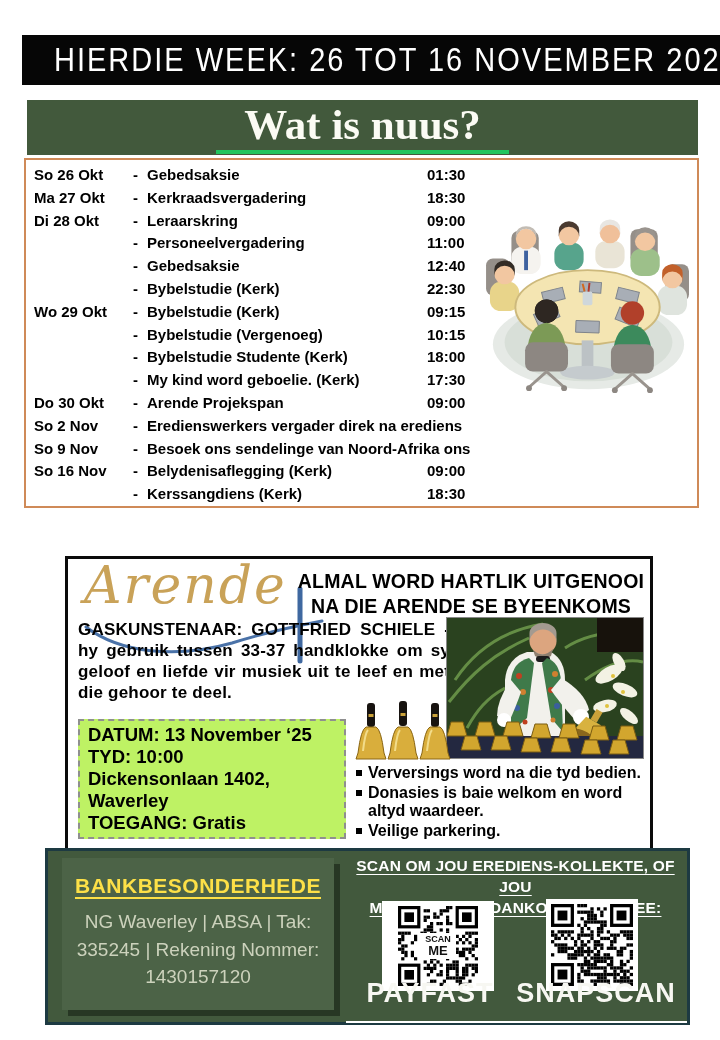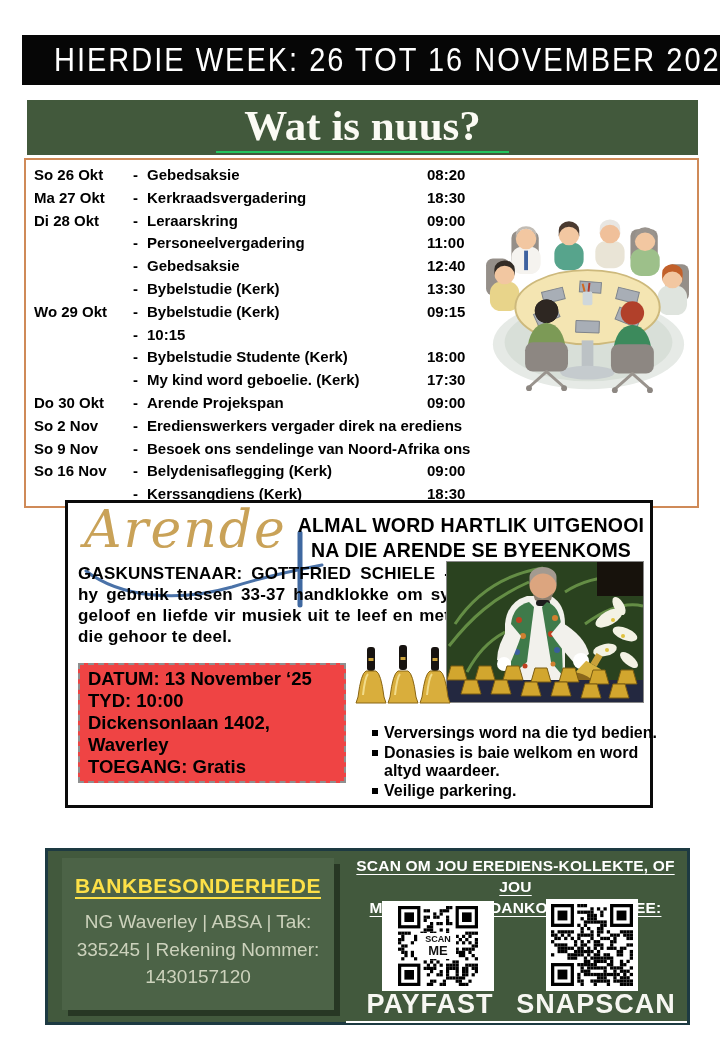--- a/index.html
+++ b/index.html
@@ -9,48 +9,48 @@
   
   .week-banner{position:absolute;left:22px;top:35px;width:698px;height:50px;background:#060606;
                display:flex;align-items:center;}
   .week-banner span{color:#fff;font-size:29px;letter-spacing:2px;padding-left:32px;
                     transform:scaleY(1.12);transform-origin:left center;white-space:nowrap;}
 
   
   .news-title{position:absolute;left:27px;top:100px;width:671px;height:55px;background:#42593c;
               display:flex;align-items:center;justify-content:center;}
   .news-title-text{color:#fbfbf4;font-family:"Liberation Serif",serif;font-weight:bold;font-size:43px;
-                   border-bottom:2px solid #22c55e;padding:0 28px 2px 28px;line-height:46px;}
+                   border-bottom:4px solid #22c55e;padding:0 28px 2px 28px;line-height:46px;}
 
   
   .schedule-box{position:absolute;left:24px;top:158px;width:675px;height:350px;background:#fff;
                 border:2px solid #cf8a58;box-sizing:border-box;padding:4px 0 0 8px;}
   .srow{display:flex;line-height:22.8px;font-weight:bold;font-size:15px;white-space:nowrap;}
   .sday{flex:0 0 99px;}
   .sdash{flex:0 0 14px;}
   .sevent{flex:0 0 280px;overflow:visible;}
   .stime{flex:0 0 auto;}
   .meeting-ill{position:absolute;right:6px;top:36px;width:205px;height:200px;}
 
   
-  .arende-box{position:absolute;left:65px;top:500px;width:588px;height:308px;background:#fff;
+  .arende-box{position:absolute;left:65px;top:556px;width:588px;height:308px;background:#fff;
               border:3px solid #0b0b0b;box-sizing:border-box;}
   .logo-text{position:absolute;left:16px;top:-4px;font-family:"DejaVu Serif",serif;font-style:italic;
              font-size:52px;color:#c9a258;letter-spacing:2px;}
   .logo-swoosh{position:absolute;left:4px;top:26px;width:262px;height:82px;}
   .invite{position:absolute;left:228px;top:10px;width:350px;text-align:center;
           font-size:19.5px;font-weight:bold;line-height:25px;letter-spacing:0.2px;}
   .desc{position:absolute;left:10px;top:60px;width:372px;margin:0;font-size:17px;font-weight:bold;
         line-height:21px;text-align:justify;letter-spacing:0.2px;}
   .bell-photo{position:absolute;right:6px;top:58px;width:196px;height:140px;border:1px solid #888;}
-  .details-box{position:absolute;left:10px;top:160px;width:268px;background:#ef4444;
+  .details-box{position:absolute;left:10px;top:160px;width:268px;background:#bef264;
                border:2px dashed #8f8f8f;box-sizing:border-box;padding:3px 8px;
                font-size:18.5px;font-weight:bold;line-height:22px;}
   .handbells{position:absolute;left:287px;top:142px;width:96px;height:64px;}
-  .bullets{position:absolute;left:287px;top:205px;width:292px;margin:16px;padding:0;list-style:none;
+  .bullets{position:absolute;left:287px;top:205px;width:292px;margin:0;padding:0;list-style:none;
            font-size:16px;font-weight:bold;line-height:18.5px;}
   .bullets li{position:relative;padding-left:13px;margin-bottom:1px;}
   .bullets li::before{content:"";position:absolute;left:1px;top:6px;width:6px;height:6px;background:#000;}
 
   
   .footer{position:absolute;left:45px;top:848px;width:645px;height:177px;background:#42593d;
           border:3px solid #1d3a42;box-sizing:border-box;}
   .bank-panel{position:absolute;left:14px;top:7px;width:272px;height:152px;background:#4c6347;
               box-shadow:6px 6px 0 rgba(12,22,12,0.5);text-align:center;box-sizing:border-box;padding-top:16px;}
   .bank-title{color:#fde047;font-size:21px;font-weight:bold;letter-spacing:0.5px;
@@ -61,21 +61,21 @@
               letter-spacing:0.2px;}
   .scan-title div{display:inline-block;text-decoration:underline;text-underline-offset:3px;}
   .qr{position:absolute;background:#fff;padding:5px;box-sizing:border-box;}
   .qr svg{display:block;width:100%;height:100%;}
   .qr1{left:38px;top:46px;width:112px;height:90px;}
   .qr2{left:202px;top:44px;width:92px;height:92px;}
   .scanme{position:absolute;left:50%;top:50%;transform:translate(-50%,-50%);background:#fff;
           width:36px;height:26px;text-align:center;color:#111;font-weight:bold;line-height:1;}
   .scanme .l1{font-size:9px;display:block;padding-top:2px;}
   .scanme .l2{font-size:13px;display:block;}
-  .qr-label{position:absolute;top:134px;width:200px;text-align:center;color:#f7f7f2;
+  .qr-label{position:absolute;top:123px;width:200px;text-align:center;color:#f7f7f2;
             font-weight:bold;font-size:27px;letter-spacing:1px;}
   .label1{left:-14px;}
   .label2{left:152px;}
   .scan-rule{position:absolute;left:2px;right:0;top:166px;height:2px;background:#fff;}
 </style>
 </head>
 <body>
 
 <div class="page">
 
@@ -86,21 +86,21 @@
   <section class="news-title">
     <span class="news-title-text">Wat is nuus?</span>
   </section>
 
   <section class="schedule-box">
     <div class="schedule-list">
         <div class="srow">
           <span class="sday">So 26 Okt</span>
           <span class="sdash">-</span>
           <span class="sevent">Gebedsaksie</span>
-          <span class="stime">08:20</span>
+          <span class="stime">01:30</span>
         </div>
         <div class="srow">
           <span class="sday">Ma 27 Okt</span>
           <span class="sdash">-</span>
           <span class="sevent">Kerkraadsvergadering</span>
           <span class="stime">18:30</span>
         </div>
         <div class="srow">
           <span class="sday">Di 28 Okt</span>
           <span class="sdash">-</span>
@@ -116,31 +116,32 @@
         <div class="srow">
           <span class="sday"></span>
           <span class="sdash">-</span>
           <span class="sevent">Gebedsaksie</span>
           <span class="stime">12:40</span>
         </div>
         <div class="srow">
           <span class="sday"></span>
           <span class="sdash">-</span>
           <span class="sevent">Bybelstudie  (Kerk)</span>
-          <span class="stime">13:30</span>
+          <span class="stime">22:30</span>
         </div>
         <div class="srow">
           <span class="sday">Wo 29 Okt</span>
           <span class="sdash">-</span>
           <span class="sevent">Bybelstudie  (Kerk)</span>
           <span class="stime">09:15</span>
         </div>
         <div class="srow">
           <span class="sday"></span>
           <span class="sdash">-</span>
+          <span class="sevent">Bybelstudie (Vergenoeg)</span>
           <span class="stime">10:15</span>
         </div>
         <div class="srow">
           <span class="sday"></span>
           <span class="sdash">-</span>
           <span class="sevent">Bybelstudie Studente (Kerk)</span>
           <span class="stime">18:00</span>
         </div>
         <div class="srow">
           <span class="sday"></span>

